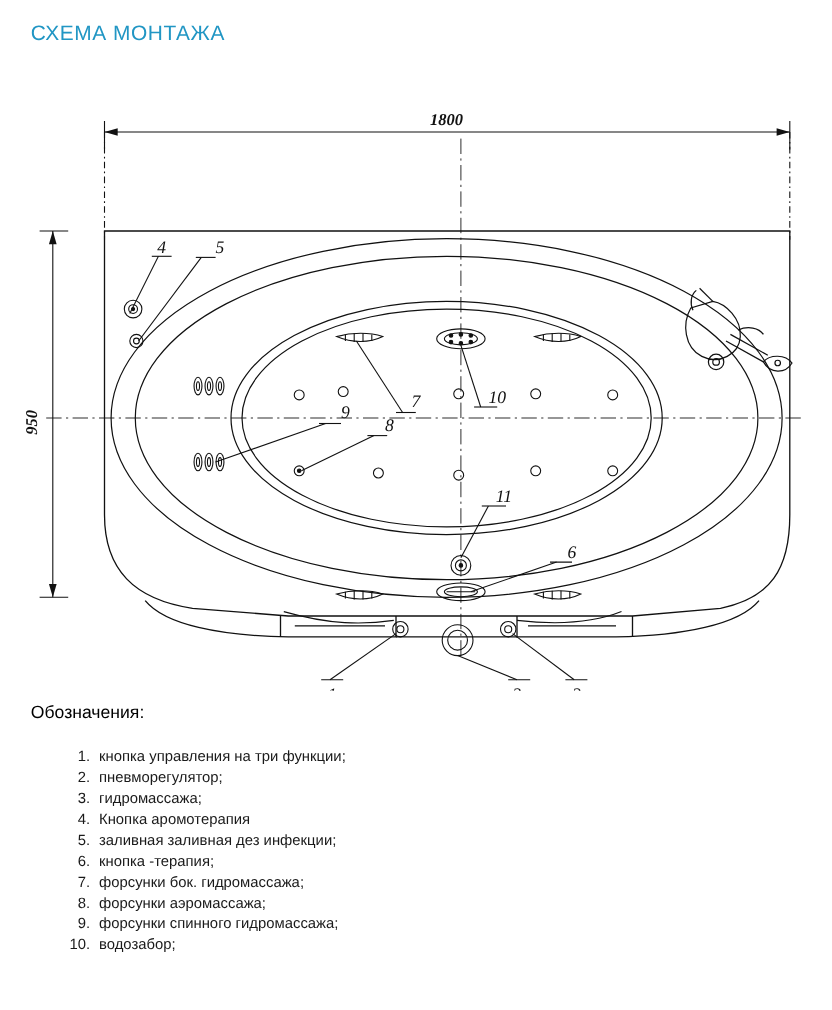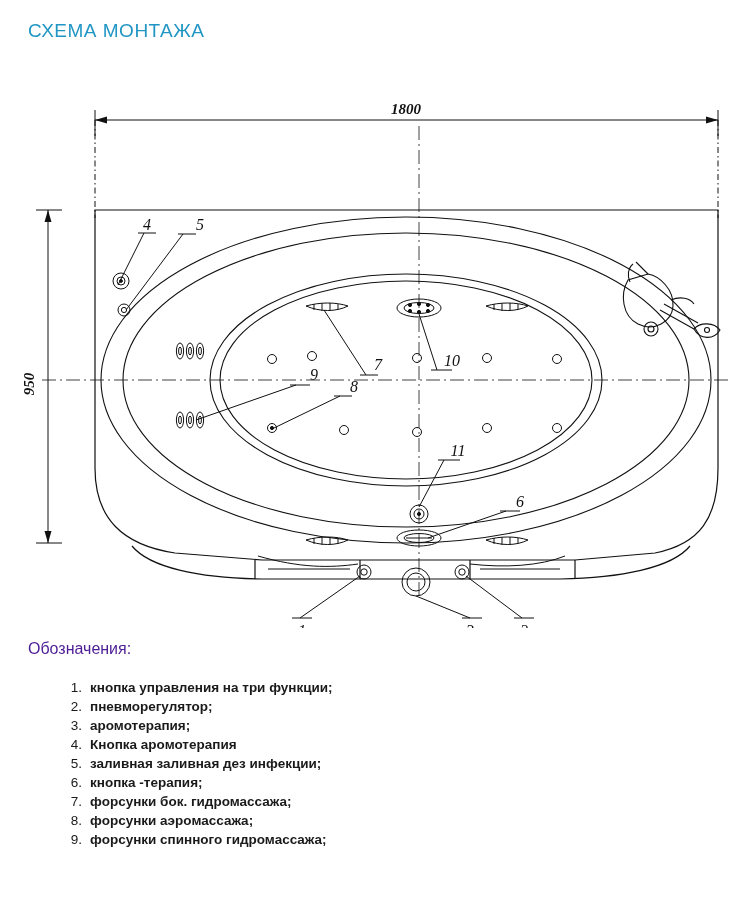--- a/index.html
+++ b/index.html
@@ -27,21 +27,21 @@
     font-size: 19px;
     letter-spacing: 0.5px;
     color: #2196c4;
     font-family: "Liberation Sans", sans-serif;
   }
   .legend-title {
     position: absolute;
     left: 28px;
     top: 640px;
     font-size: 16px;
-    color: #4c1d95;
+    color: #000000;
   }
   .legend-list {
     position: absolute;
     left: 52px;
     top: 678px;
     width: 480px;
     font-size: 13.5px;
     line-height: 19px;
     color: #1a1a1a;
   }
@@ -50,21 +50,20 @@
     align-items: baseline;
   }
   .legend-num {
     width: 30px;
     text-align: right;
     flex: 0 0 30px;
     padding-right: 8px;
   }
   .legend-text {
     flex: 1 1 auto;
-    font-weight: bold;
   }
   svg#drawing {
     position: absolute;
     left: 0;
     top: 48px;
   }
   .lbl {
     font-family: "Liberation Serif", serif;
     font-style: italic;
     font-size: 16px;
@@ -310,21 +309,21 @@
     <div class="legend-row">
       <span class="legend-num">1.</span>
       <span class="legend-text">кнопка управления на три функции;</span>
     </div>
     <div class="legend-row">
       <span class="legend-num">2.</span>
       <span class="legend-text">пневморегулятор;</span>
     </div>
     <div class="legend-row">
       <span class="legend-num">3.</span>
-      <span class="legend-text">аромотерапия;</span>
+      <span class="legend-text">гидромассажа;</span>
     </div>
     <div class="legend-row">
       <span class="legend-num">4.</span>
       <span class="legend-text">Кнопка аромотерапия</span>
     </div>
     <div class="legend-row">
       <span class="legend-num">5.</span>
       <span class="legend-text">заливная заливная дез инфекции;</span>
     </div>
     <div class="legend-row">
@@ -336,15 +335,19 @@
       <span class="legend-text">форсунки бок. гидромассажа;</span>
     </div>
     <div class="legend-row">
       <span class="legend-num">8.</span>
       <span class="legend-text">форсунки аэромассажа;</span>
     </div>
     <div class="legend-row">
       <span class="legend-num">9.</span>
       <span class="legend-text">форсунки спинного гидромассажа;</span>
     </div>
+    <div class="legend-row">
+      <span class="legend-num">10.</span>
+      <span class="legend-text">водозабор;</span>
+    </div>
   </div>
 
 </div>
 
 </body></html>

